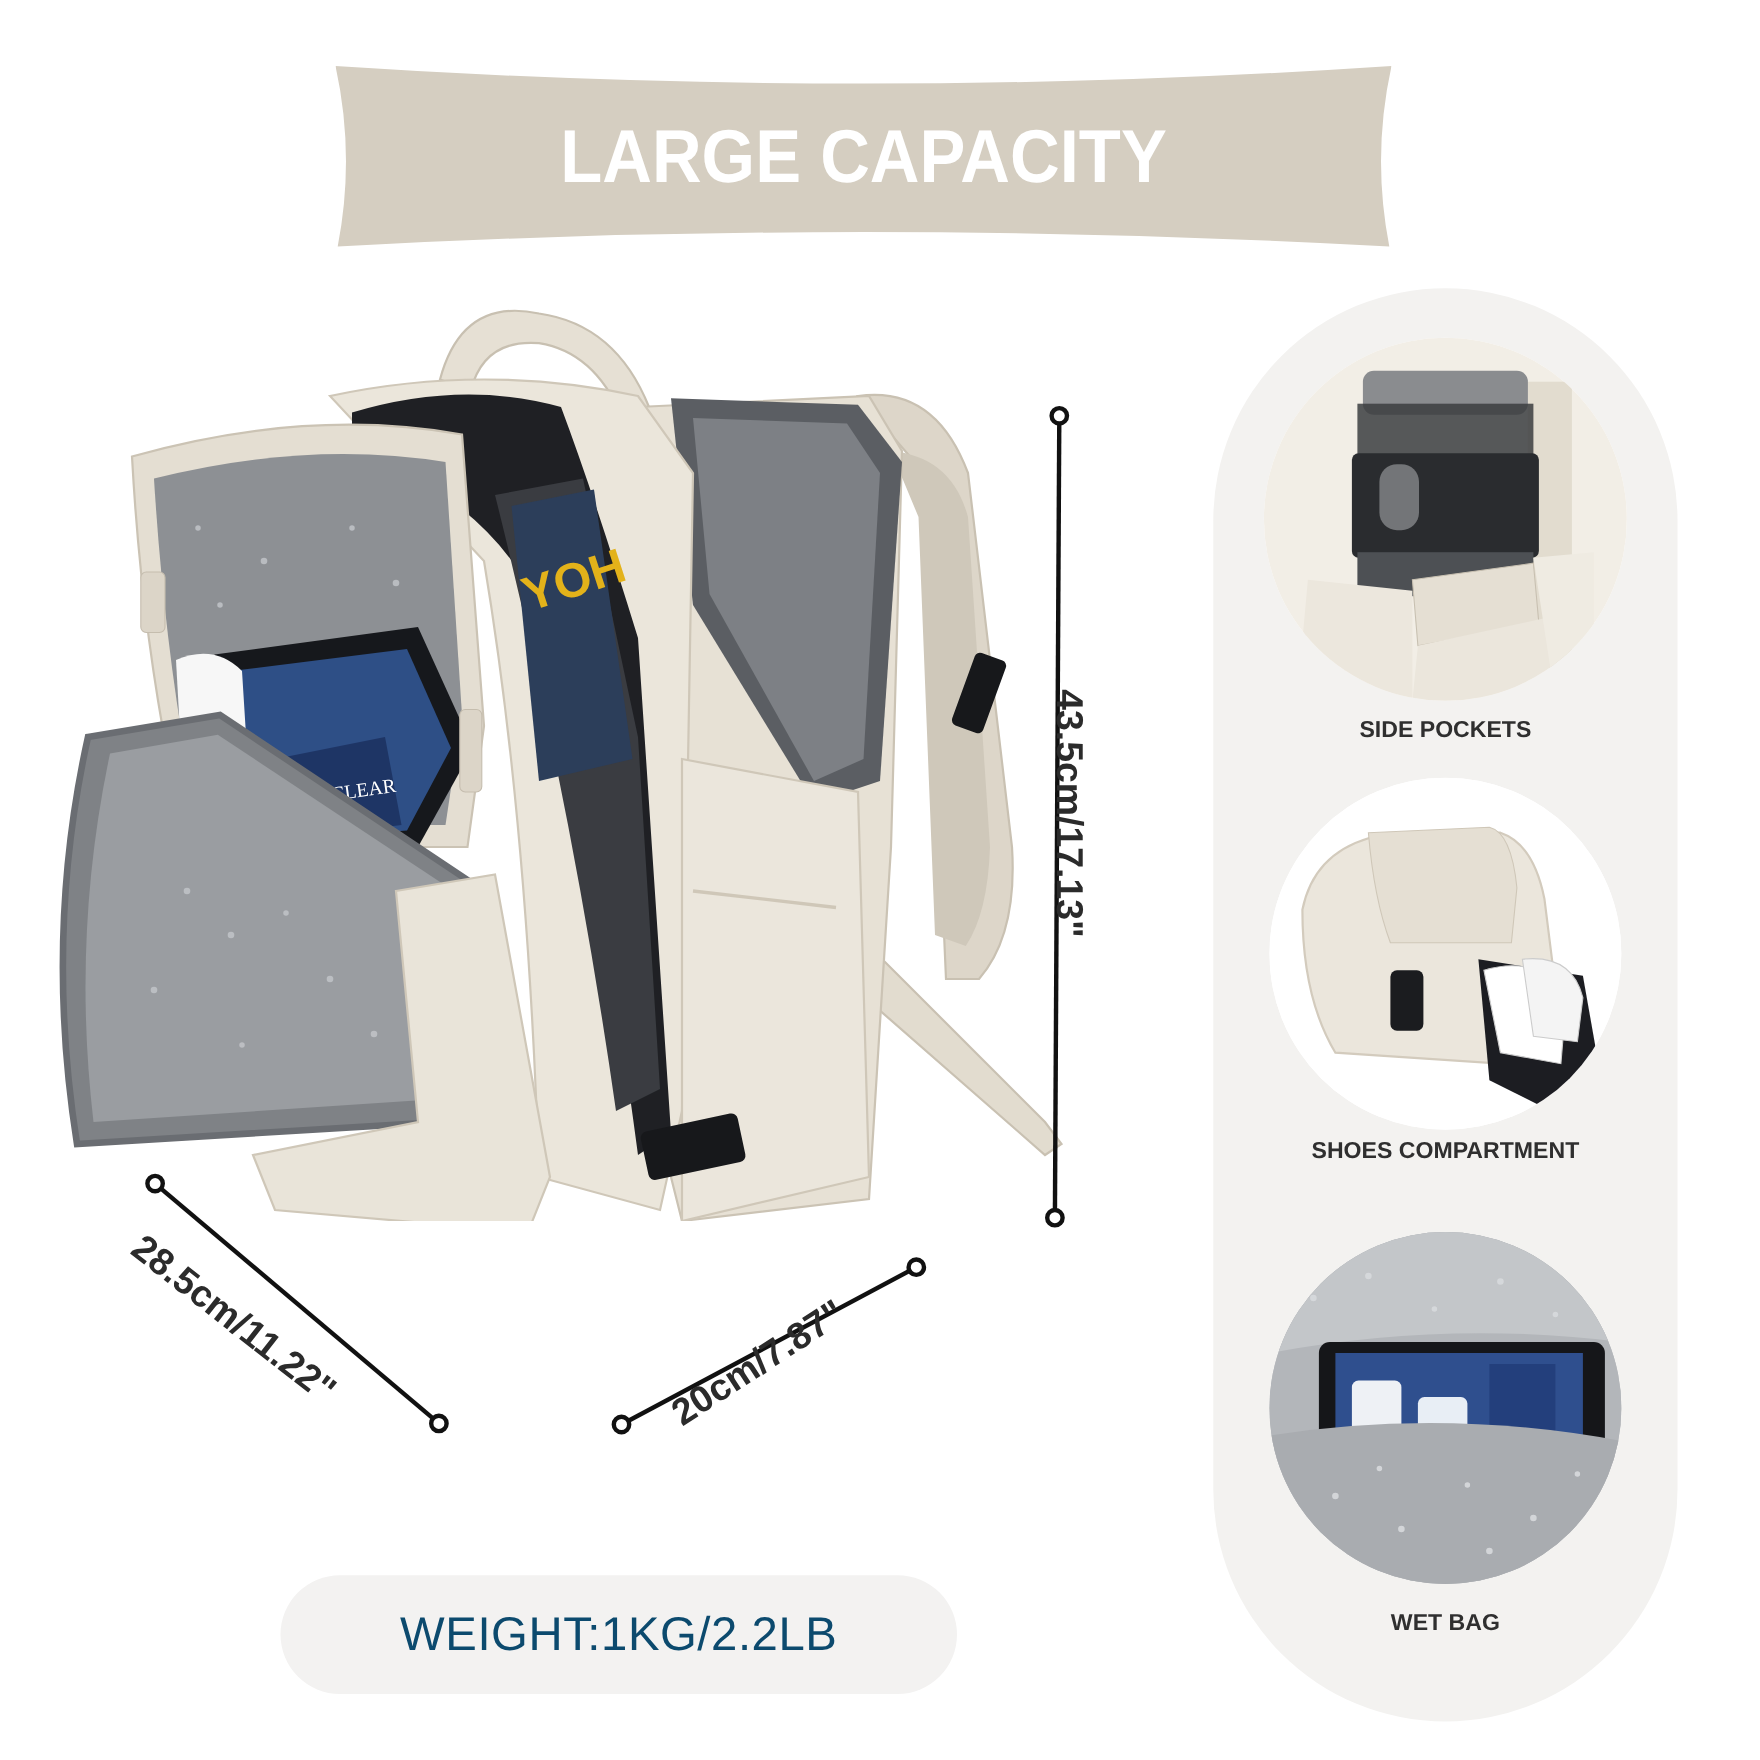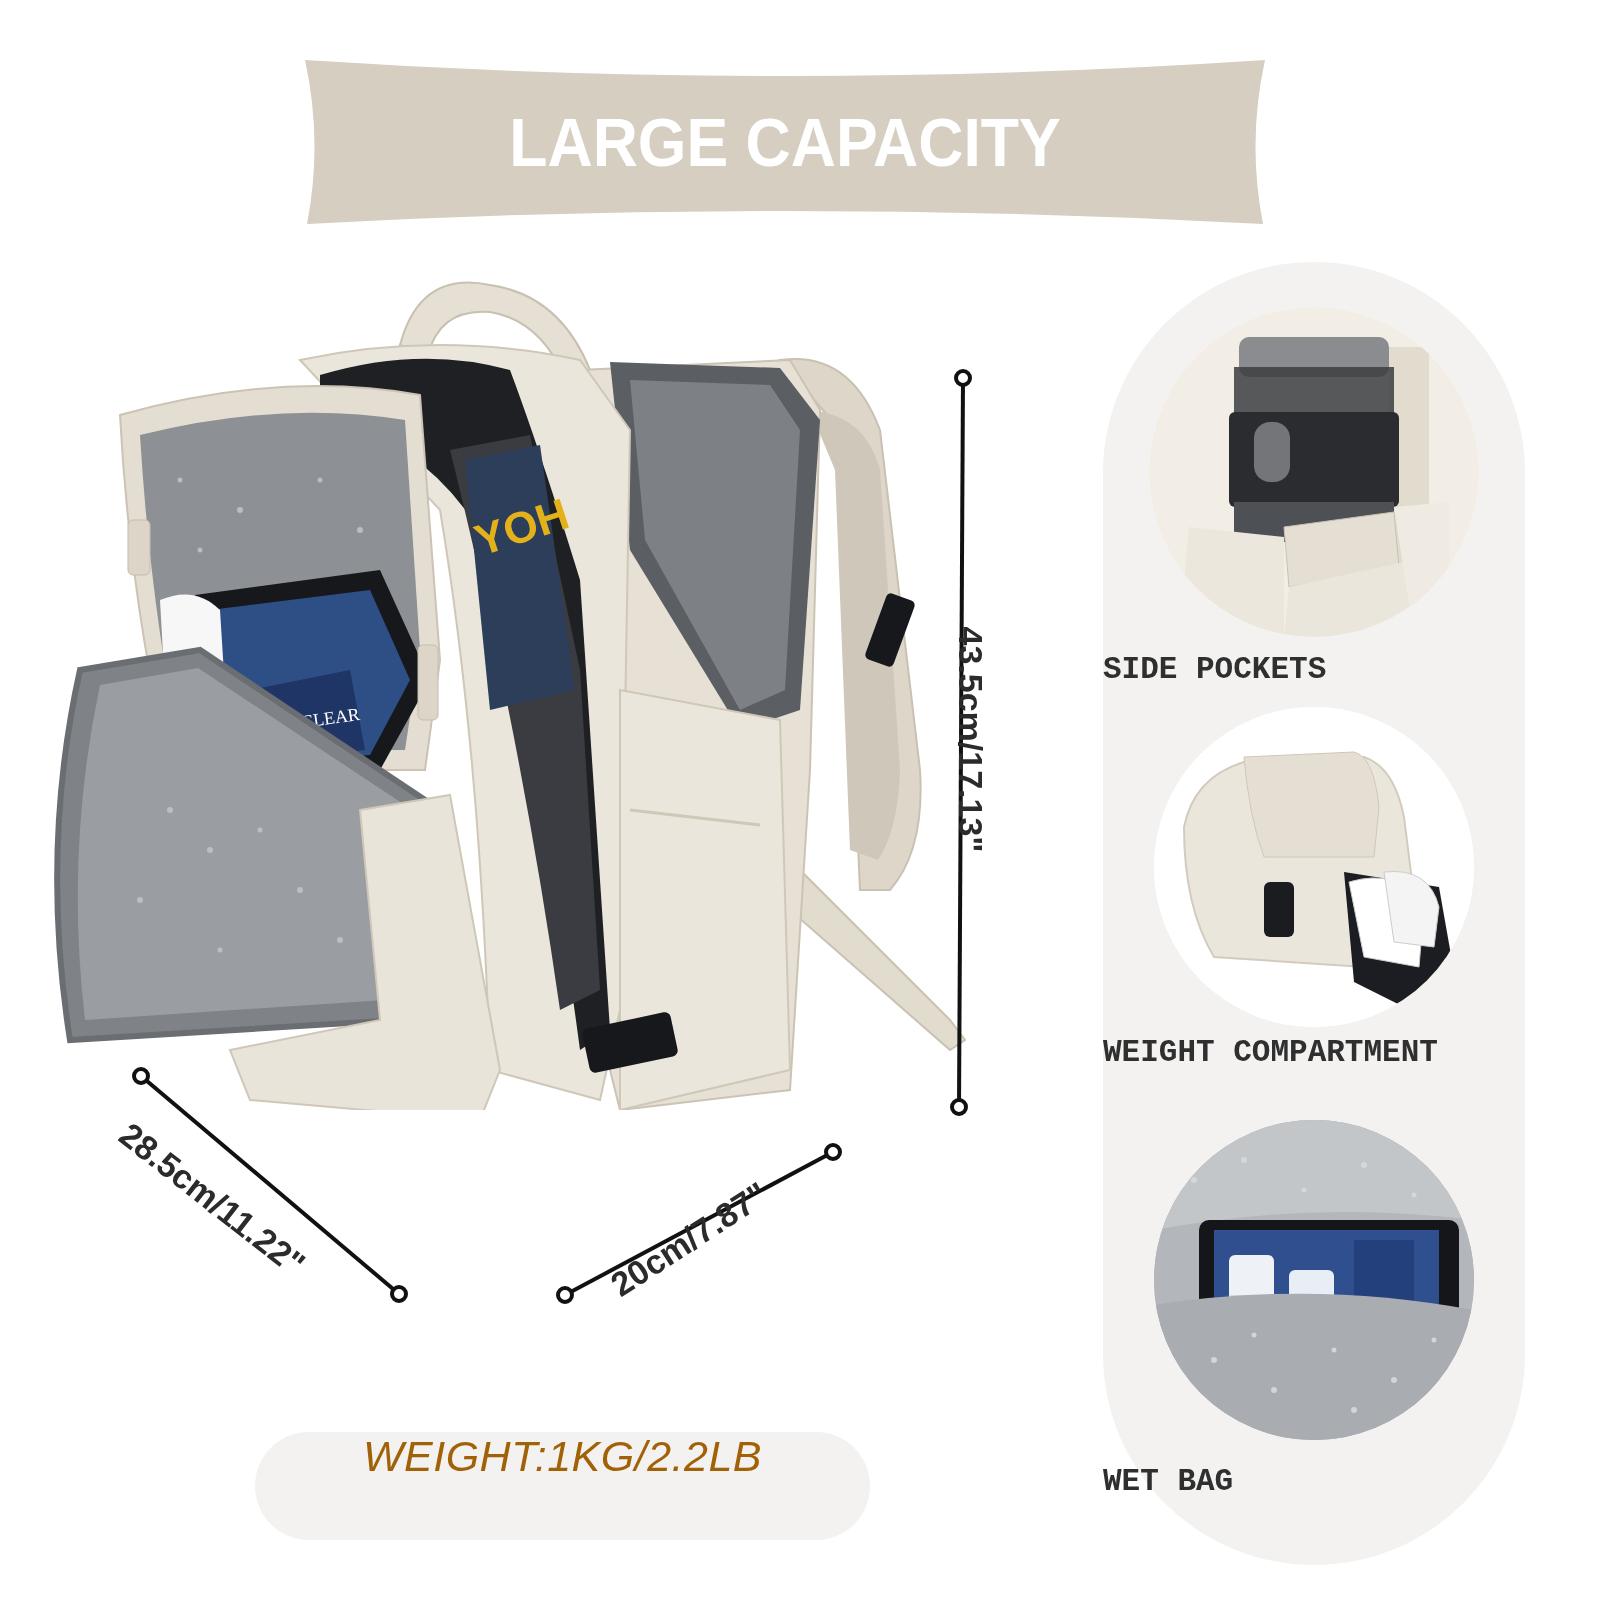--- a/index.html
+++ b/index.html
@@ -21,31 +21,31 @@
   
   .dim-label { color: #2b2b2b; font-weight: bold; font-size: 34px; white-space: nowrap;
     transform-origin: center center; }
   .dim-height { left: 858px; top: 720px; transform: rotate(90deg); }
   .dim-width  { left: 100px; top: 1180px; transform: rotate(38deg); }
   .dim-depth  { left: 600px; top: 1220px; transform: rotate(-33deg); }
 
   
   .weight-pill { left: 255px; top: 1432px; width: 615px; height: 108px;
     background: #f3f2f1; border-radius: 54px;
-    display: flex; align-items: flex-start; justify-content: center;
-    color: #a16207; font-size: 43px; letter-spacing: 0.5px; font-style: italic; }
+    display: flex; align-items: center; justify-content: center;
+    color: #0c4a6e; font-size: 43px; letter-spacing: 0.5px; }
 
   
   .features { left: 1103px; top: 262px; width: 422px; height: 1303px;
     background: #f3f2f0; border-radius: 211px; }
   .feature { position: absolute; left: 0; width: 100%; }
   .feature-circle { position: absolute; left: 50%; transform: translateX(-50%);
     border-radius: 50%; overflow: hidden; }
-  .feature-label { position: absolute; left: 0; width: 100%; text-align: left;
-    color: #2f2f2f; font-weight: bold; font-size: 31px; white-space: nowrap; font-family: Liberation Mono, monospace; }
+  .feature-label { position: absolute; left: 0; width: 100%; text-align: center;
+    color: #2f2f2f; font-weight: bold; font-size: 21px; white-space: nowrap; }
 </style>
 </head>
 <body>
 
 <div class="abs banner">
   <svg width="960" height="168" viewBox="0 0 960 168">
     <path d="M0,2 Q480,34 960,2 Q942,84 958,166 Q480,140 2,166 Q18,84 0,2 Z" fill="#d5cec1"></path>
   </svg>
   <div class="banner-title">LARGE CAPACITY</div>
 </div>
@@ -159,21 +159,21 @@
       <svg width="320" height="320" viewBox="0 0 320 320">
         <rect width="320" height="320" fill="#ffffff"></rect>
         <path d="M30,120 Q40,70 90,55 L210,50 Q240,60 250,110 L260,190 L210,260 L60,250 Q30,200 30,120 Z" fill="#ebe6dc" stroke="#d3cbbd" stroke-width="2"></path>
         <path d="M90,50 L200,45 Q220,50 225,100 L220,150 L110,150 Q95,110 90,50 Z" fill="#e5dfd3" stroke="#cfc7b8"></path>
         <rect x="110" y="175" width="30" height="55" rx="6" fill="#1b1c1f"></rect>
         <path d="M190,165 L285,180 L300,265 L250,300 L200,275 Z" fill="#1c1d22"></path>
         <path d="M195,175 Q245,160 270,200 L265,260 L210,250 Z" fill="#ffffff" stroke="#cccccc"></path>
         <path d="M230,165 Q275,160 285,200 L280,240 L240,235 Z" fill="#f4f4f4" stroke="#cccccc"></path>
       </svg>
     </div>
-    <div class="feature-label" style="top:328px;">WEIGHT COMPARTMENT</div>
+    <div class="feature-label" style="top:328px;">SHOES COMPARTMENT</div>
   </div>
 
   <div class="feature" style="top:858px;">
     <div class="feature-circle" style="top:0;width:320px;height:320px;background:#b7babd;">
       <svg width="320" height="320" viewBox="0 0 320 320">
         <rect width="320" height="320" fill="#b3b6ba"></rect>
         <path d="M0,0 L320,0 L320,100 Q160,80 0,110 Z" fill="#c3c6c9"></path>
         <rect x="45" y="100" width="260" height="100" rx="10" fill="#151619"></rect>
         <rect x="60" y="110" width="225" height="85" fill="#2f4f8e"></rect>
         <rect x="75" y="135" width="45" height="65" rx="6" fill="#eef1f5"></rect>

